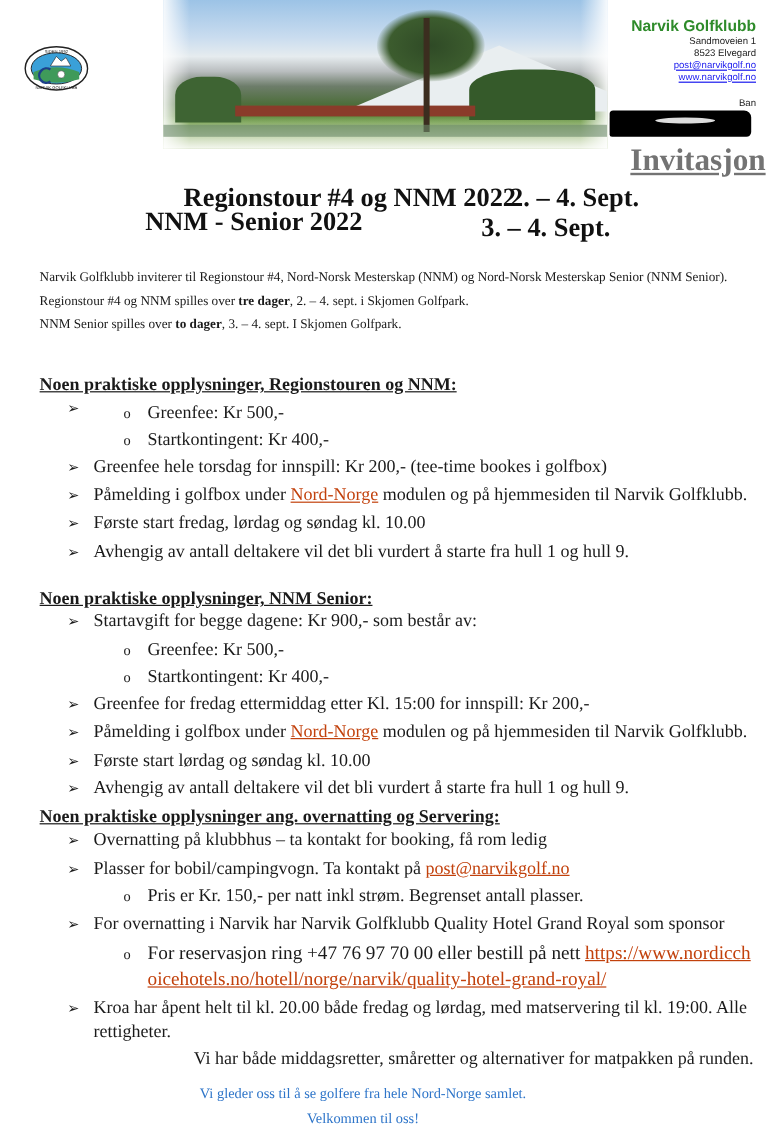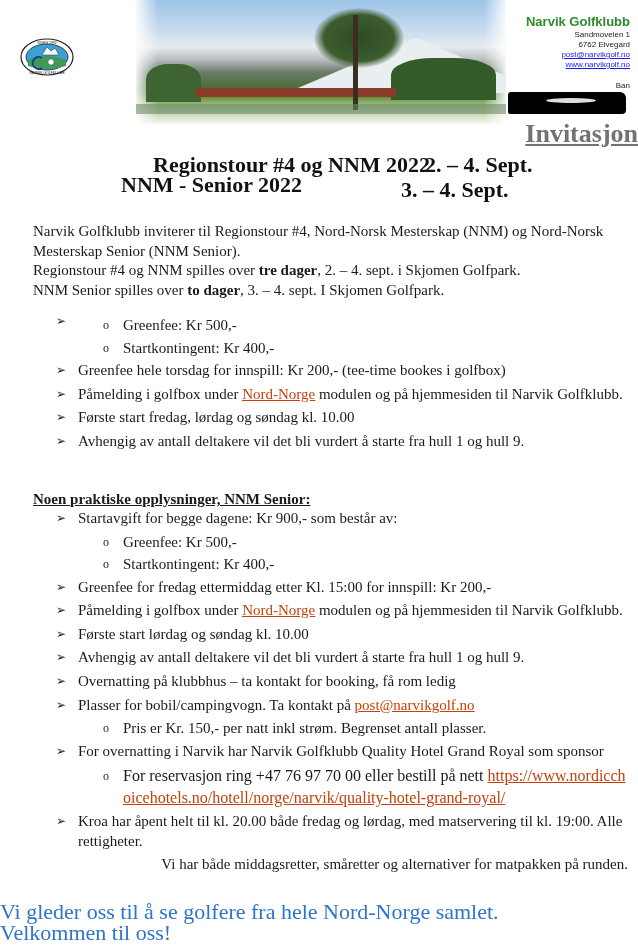--- a/index.html
+++ b/index.html
@@ -41,34 +41,34 @@
   
   .title { left: 0; width: 638px; top: 119px; text-align: right; font-weight: bold; font-size: 26px;
     color: #737373; text-decoration: underline; line-height: 30px; }
   .event-row { font-weight: bold; font-size: 22px; line-height: 26px; color: #111; }
   .ev1 { left: 121px; top: 152px; margin-left: 32px; }
   .ev1d { left: 425px; top: 152px; }
   .ev2 { left: 121px; top: 172px; }
   .ev2d { left: 401px; top: 177px; }
 
   
-  .text { font-size: 15px; line-height: 19.5px; }
+  .text { font-size: 11px; line-height: 19.5px; }
   .intro { left: 33px; top: 222px; width: 580px; }
   .section-h { font-weight: bold; text-decoration: underline; font-size: 15px; line-height: 19px; }
   .li { position: relative; padding-left: 45px; font-size: 15px; line-height: 19.5px; margin-bottom: 4px; }
   .li .arrow { position: absolute; left: 23px; top: 0; font-size: 12px; }
   .sub { position: relative; padding-left: 90px; font-size: 15px; line-height: 19.5px; margin-bottom: 3px; }
   .sub .circ { position: absolute; left: 70px; top: 0; font-size: 12px; }
   .link { color: #c2410c; text-decoration: underline; }
   .sec1 { left: 33px; top: 312px; width: 590px; }
   .sec2 { left: 33px; top: 490px; width: 590px; }
   .sec3 { left: 33px; top: 672px; width: 595px; }
   .extra { padding-left: 60px; font-size: 15px; line-height: 19.5px; text-align: right; }
 
-  .closing { left: 0; width: 605px; top: 901px; color: #2e75c9; font-size: 22px; line-height: 21px; }
+  .closing { left: 0; width: 605px; top: 901px; text-align: center; color: #2e75c9; font-size: 12px; line-height: 21px; }
 </style>
 </head>
 <body>
 
 <div class="abs logo">
   <svg width="54" height="38" viewBox="0 0 54 38">
     <ellipse cx="27" cy="19" rx="26" ry="18" fill="#fff" stroke="#222" stroke-width="1.2"></ellipse>
     <ellipse cx="27" cy="19" rx="21" ry="13" fill="#3aa0d8" stroke="#222" stroke-width="0.8"></ellipse>
     <path d="M8 22 Q27 14 46 22 L46 28 Q27 34 8 28 Z" fill="#3f9a5a"></path>
     <polygon points="22,17 27,9 31,13 35,10 39,17" fill="#fff" stroke="#222" stroke-width="0.5"></polygon>
@@ -85,40 +85,41 @@
   <div class="trees-right"></div>
   <div class="clubhouse"></div>
   <div class="tree-crown"></div>
   <div class="tree-trunk"></div>
   <div class="pond"></div>
 </div>
 
 <div class="abs club">
   <div class="club-name">Narvik Golfklubb</div>
   <div class="club-line">Sandmoveien 1</div>
-  <div class="club-line">6762 Elvegard</div>
+  <div class="club-line">8523 Elvegard</div>
   <div class="club-link">post@narvikgolf.no</div>
   <div class="club-link">www.narvikgolf.no</div>
 </div>
 <div class="abs ban">Ban</div>
 <div class="abs ban-img"></div>
 
 <div class="abs title">Invitasjon</div>
 <div class="abs event-row ev1">Regionstour #4 og NNM 2022</div>
 <div class="abs event-row ev1d">2. – 4.  Sept.</div>
 <div class="abs event-row ev2">NNM - Senior 2022</div>
 <div class="abs event-row ev2d">3. – 4.  Sept.</div>
 
 <div class="abs text intro">
   <div>Narvik Golfklubb inviterer til Regionstour #4, Nord-Norsk Mesterskap (NNM) og Nord-Norsk Mesterskap Senior (NNM Senior).</div>
   <div><span>Regionstour #4 og NNM spilles over </span><b>tre dager</b><span>, 2. – 4. sept. i Skjomen Golfpark.</span></div>
   <div><span>NNM Senior spilles over </span><b>to dager</b><span>, 3. – 4. sept. I Skjomen Golfpark.</span></div>
 </div>
 
 <div class="abs sec1">
+  <div class="section-h">Noen praktiske opplysninger, Regionstouren og NNM:</div>
   <div class="li"><span class="arrow">➢</span></div>
   <div class="sub"><span class="circ">o</span><span>Greenfee: Kr 500,-</span></div>
   <div class="sub"><span class="circ">o</span><span>Startkontingent: Kr 400,-</span></div>
   <div class="li"><span class="arrow">➢</span><span>Greenfee hele torsdag for innspill: Kr 200,- (tee-time bookes i golfbox)</span></div>
   <div class="li"><span class="arrow">➢</span><span>Påmelding i golfbox under </span><span class="link">Nord-Norge</span><span> modulen og på hjemmesiden til Narvik Golfklubb.</span></div>
   <div class="li"><span class="arrow">➢</span><span>Første start fredag, lørdag og søndag kl. 10.00</span></div>
   <div class="li"><span class="arrow">➢</span><span>Avhengig av antall deltakere vil det bli vurdert å starte fra hull 1 og hull 9.</span></div>
 </div>
 
 <div class="abs sec2">
@@ -126,20 +127,21 @@
   <div class="li"><span class="arrow">➢</span><span>Startavgift for begge dagene: Kr 900,- som består av:</span></div>
   <div class="sub"><span class="circ">o</span><span>Greenfee: Kr 500,-</span></div>
   <div class="sub"><span class="circ">o</span><span>Startkontingent: Kr 400,-</span></div>
   <div class="li"><span class="arrow">➢</span><span>Greenfee for fredag ettermiddag etter Kl. 15:00 for innspill: Kr 200,-</span></div>
   <div class="li"><span class="arrow">➢</span><span>Påmelding i golfbox under </span><span class="link">Nord-Norge</span><span> modulen og på hjemmesiden til Narvik Golfklubb.</span></div>
   <div class="li"><span class="arrow">➢</span><span>Første start lørdag og søndag kl. 10.00</span></div>
   <div class="li"><span class="arrow">➢</span><span>Avhengig av antall deltakere vil det bli vurdert å starte fra hull 1 og hull 9.</span></div>
 </div>
 
 <div class="abs sec3">
+  <div class="section-h">Noen praktiske opplysninger ang. overnatting og Servering:</div>
   <div class="li"><span class="arrow">➢</span><span>Overnatting på klubbhus – ta kontakt for booking, få rom ledig</span></div>
   <div class="li"><span class="arrow">➢</span><span>Plasser for bobil/campingvogn. Ta kontakt på </span><span class="link">post@narvikgolf.no</span></div>
   <div class="sub"><span class="circ">o</span><span>Pris er Kr. 150,- per natt inkl strøm. Begrenset antall plasser.</span></div>
   <div class="li"><span class="arrow">➢</span><span>For overnatting i Narvik har Narvik Golfklubb Quality Hotel Grand Royal som sponsor</span></div>
   <div class="sub" style="font-size:16px;line-height:22px;"><span class="circ">o</span><span>For reservasjon ring +47 76 97 70 00 eller bestill på nett </span><span class="link" style="word-break:break-all;">https://www.nordicchoicehotels.no/hotell/norge/narvik/quality-hotel-grand-royal/</span></div>
   <div class="li"><span class="arrow">➢</span><span>Kroa har åpent helt til kl. 20.00 både fredag og lørdag, med matservering til kl. 19:00.  Alle rettigheter.</span></div>
   <div class="extra">Vi har både middagsretter, småretter og alternativer for matpakken på runden.</div>
 </div>
 
 <div class="abs closing">

